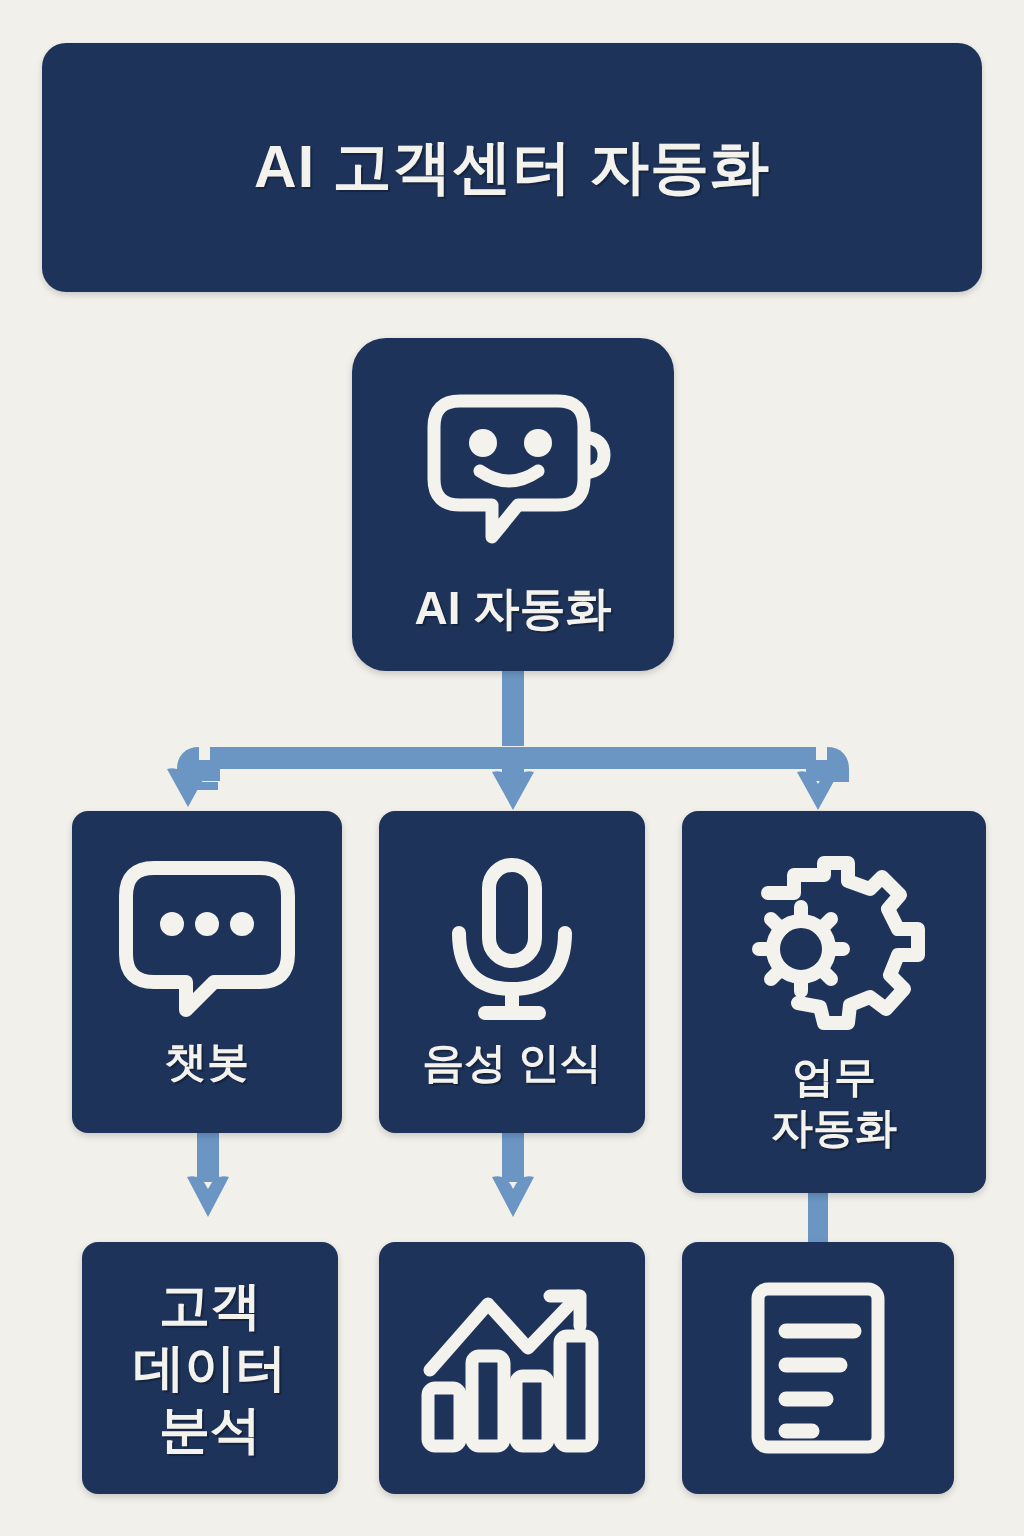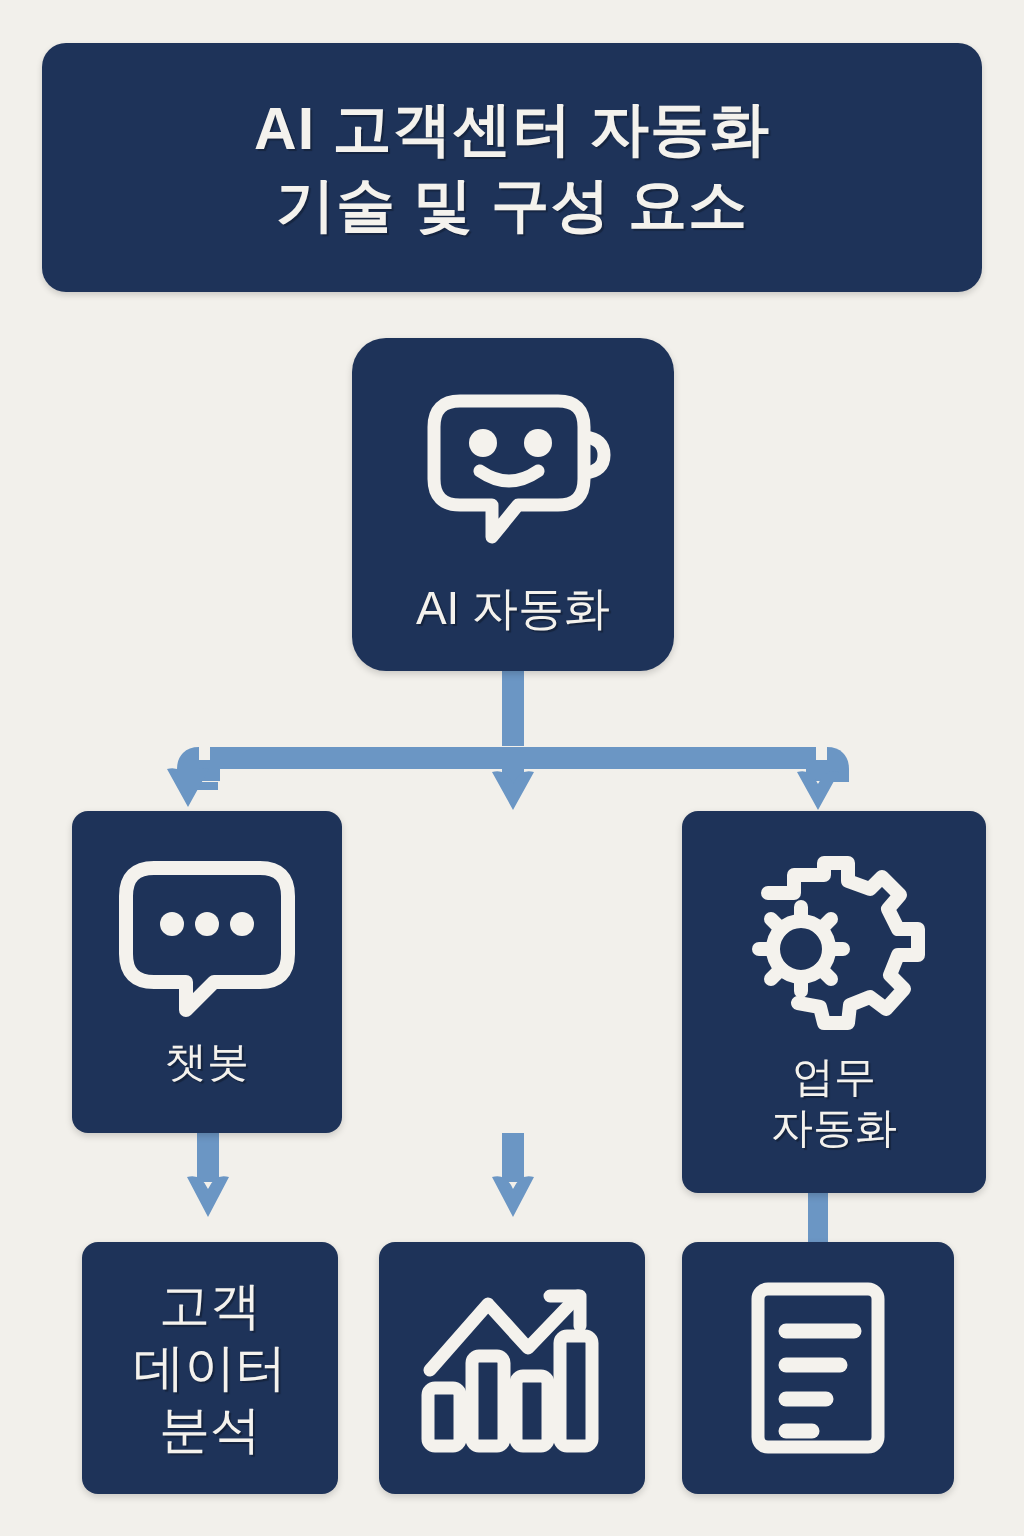--- a/index.html
+++ b/index.html
@@ -54,21 +54,21 @@
     border-radius: 16px;
     box-shadow: 0 3px 7px rgba(0,0,0,0.17);
     display: flex;
     flex-direction: column;
     align-items: center;
     justify-content: center;
     box-sizing: border-box;
   }
   .card-label {
     color: #f4f2ed;
-    font-weight: normal;
+    font-weight: bold;
     text-align: center;
     text-shadow: 2px 2px 1px rgba(0,0,0,0.30);
     line-height: 1.22;
     white-space: pre-line;
   }
   .card-icon {
     display: block;
   }
 
   
@@ -138,21 +138,20 @@
     pointer-events: none;
   }
 </style>
 </head>
 <body>
 
 <div id="stage">
 
   <div id="title-banner">
     <div class="title-line">AI 고객센터 자동화</div>
-    <div class="title-line">기술 및 구성 요소</div>
   </div>
 
   <svg id="connectors" viewBox="0 0 1024 1536">
 
     <g>
       <path d="M513 668 L513 746" stroke="#6b96c4" stroke-width="22" fill="none" stroke-linecap="butt"></path>
     </g>
 
     <g>
       <path d="M210 758 L816 758" stroke="#6b96c4" stroke-width="22" fill="none" stroke-linecap="butt"></path>
@@ -211,20 +210,31 @@
   <div class="card" id="node-chatbot">
     <svg class="card-icon" width="186" height="164" viewBox="0 0 186 164">
       <path d="M40 12 L146 12 Q174 12 174 40 L174 98 Q174 126 146 126 L100 126 L72 154 L72 126 L40 126 Q12 126 12 98 L12 40 Q12 12 40 12 Z" fill="none" stroke="#f4f2ed" stroke-width="14" stroke-linecap="round" stroke-linejoin="round"></path>
       <circle cx="58" cy="68" r="12" fill="#f4f2ed"></circle>
       <circle cx="93" cy="68" r="12" fill="#f4f2ed"></circle>
       <circle cx="128" cy="68" r="12" fill="#f4f2ed"></circle>
     </svg>
     <div class="card-label">챗봇</div>
   </div>
 
+  <div class="card" id="node-voice">
+    <svg class="card-icon" width="146" height="168" viewBox="0 0 146 168">
+      <g fill="none" stroke="#f4f2ed" stroke-width="14" stroke-linecap="round" stroke-linejoin="round">
+        <rect x="50" y="10" width="46" height="96" rx="23"></rect>
+        <path d="M20 78 Q20 134 73 134 Q126 134 126 78"></path>
+        <path d="M73 134 L73 152"></path>
+        <path d="M46 158 L100 158"></path>
+      </g>
+    </svg>
+    <div class="card-label">음성 인식</div>
+  </div>
 
   <div class="card" id="node-workauto">
     <svg class="card-icon" width="196" height="186" viewBox="0 0 196 186">
 
       <path d="M32 42 L58 42 L58 24 L88 24 L88 12 L112 12 L112 30 L134 38 L146 26 L164 44 L152 58 L162 78 L182 78 L182 104 L162 104 L154 124 L168 138 L150 158 L134 146 L114 154 L112 172 L88 172 L84 156 L62 152" fill="none" stroke="#f4f2ed" stroke-width="14" stroke-linecap="round" stroke-linejoin="round"></path>
 
       <g fill="none" stroke="#f4f2ed" stroke-width="14" stroke-linecap="round">
         <circle cx="65" cy="98" r="28"></circle>
         <path d="M65 56 L65 70"></path>
         <path d="M65 126 L65 140"></path>

